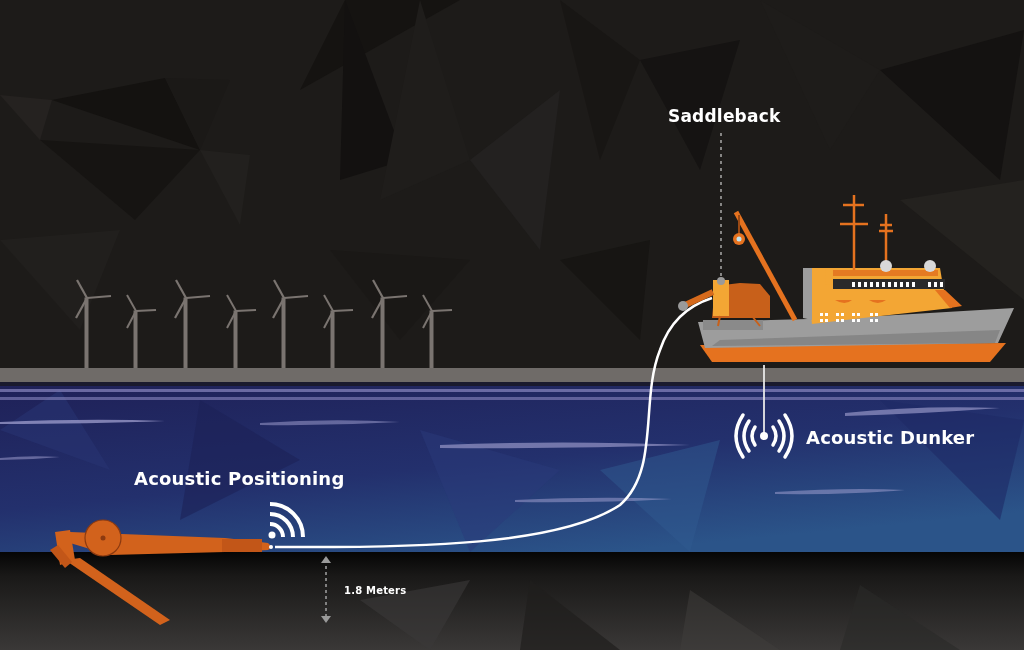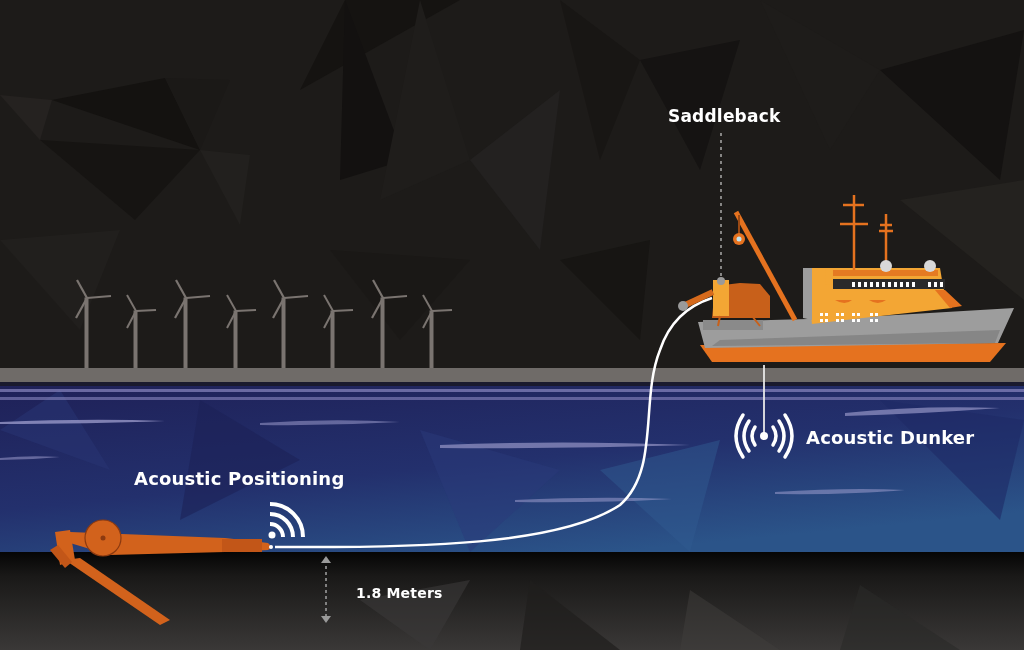--- a/index.html
+++ b/index.html
@@ -14,21 +14,21 @@
   .label {
     position: absolute;
     color: #ffffff;
     font-weight: bold;
     white-space: nowrap;
     letter-spacing: 0.2px;
   }
   .lbl-saddleback { left: 668px; top: 106px; font-size: 17px; }
   .lbl-positioning { left: 134px; top: 468px; font-size: 18px; }
   .lbl-dunker { left: 806px; top: 427px; font-size: 18px; }
-  .lbl-depth { left: 356px; top: 585px; font-size: 14px; }
+  .lbl-depth { left: 344px; top: 585px; font-size: 10px; }
 </style>
 </head>
 <body>
 
 <div id="stage">
   <svg class="scene" viewBox="0 0 1024 650">
     <defs>
       <linearGradient id="waterGrad" x1="0" y1="0" x2="0.6" y2="1">
         <stop offset="0" stop-color="#1f2158"></stop>
         <stop offset="0.55" stop-color="#23306d"></stop>

